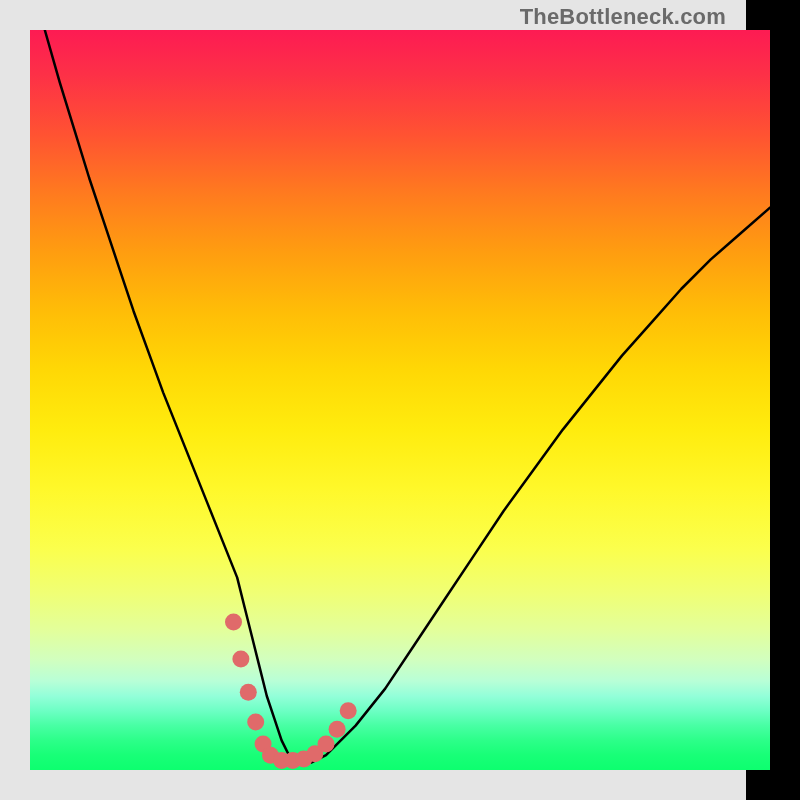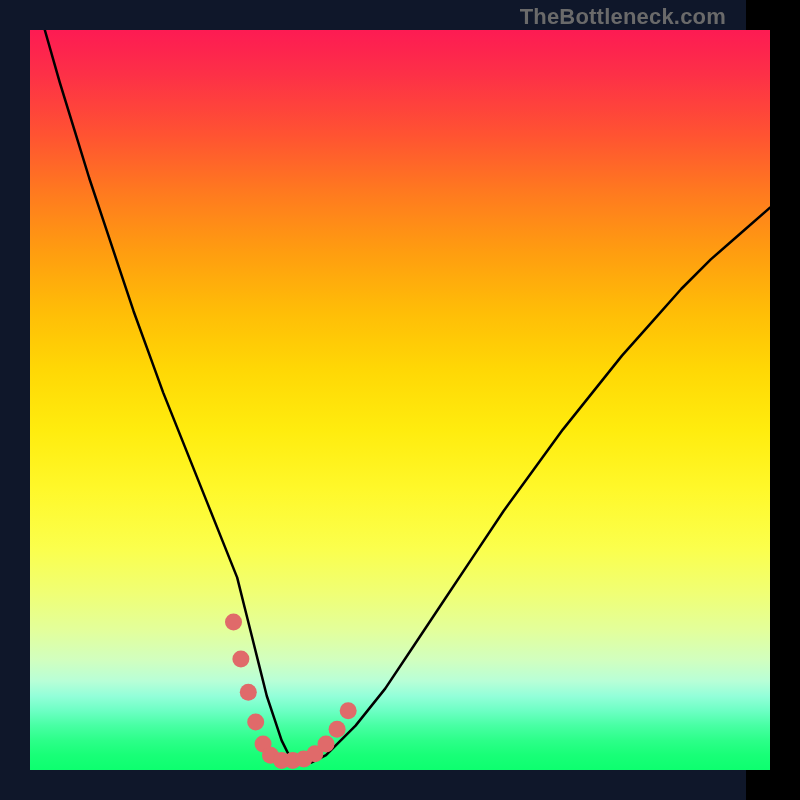--- a/index.html
+++ b/index.html
@@ -10,21 +10,21 @@
     background: #000;
     overflow: hidden;
     font-family: Arial, Helvetica, sans-serif;
   }
   .frame {
     position: absolute;
     left: 0;
     top: 0;
     width: 746px;
     height: 800px;
-    background: #0f172a;
+    background: #e5e5e5;
   }
   .plot-area {
     position: absolute;
     left: 30px;
     top: 30px;
     width: 740px;
     height: 740px;
   }
   .gradient {
     position: absolute;

